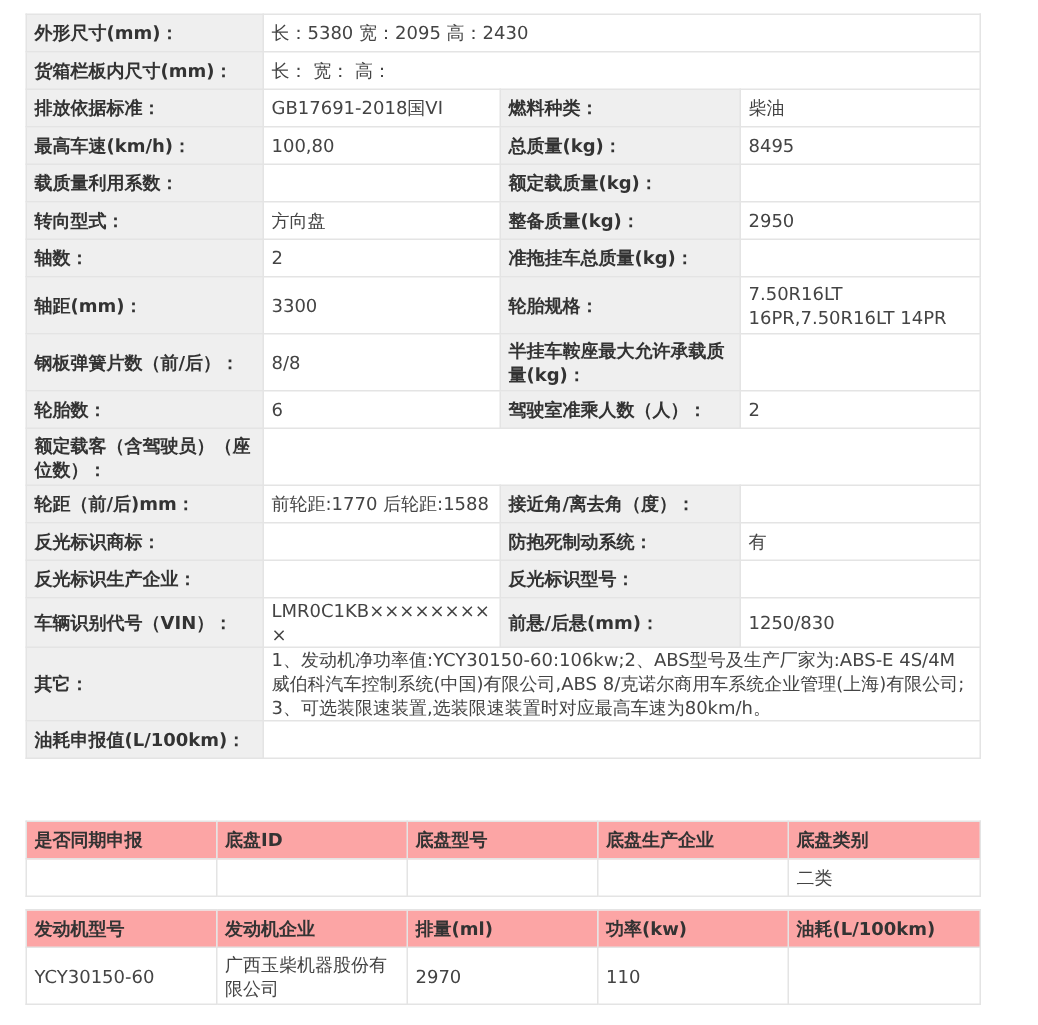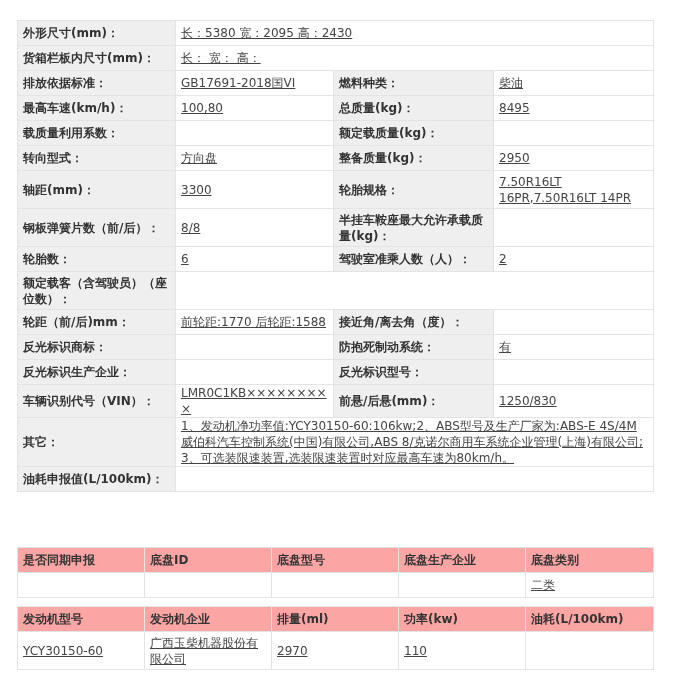--- a/index.html
+++ b/index.html
@@ -4,22 +4,22 @@
 <style>
   html, body { margin: 0; padding: 0; background: #ffffff; }
   body {
     width: 692px; height: 683px; position: relative; overflow: hidden;
     font-family: "DejaVu Sans", "Liberation Sans", sans-serif;
     font-size: 12px; color: #333333;
   }
   table { border-collapse: collapse; table-layout: fixed; position: absolute; left: 17px; }
   td { border: 1px solid #e4e4e4; padding: 0 5px; vertical-align: middle; line-height: 16px; word-break: break-all; }
   td.lbl { background: #efefef; font-weight: bold; color: #333333; }
-  td.val { background: #ffffff; color: #444444; text-decoration: underline; }
-  #spec { top: 20px; width: 636px; padding-left: 32px; }
+  td.val { background: #ffffff; color: #444444; }
+  #spec { top: 9px; width: 636px; padding-left: 32px; }
   #chassis { top: 547px; width: 636px; }
   #engine { top: 606px; width: 636px; }
   th { background: #fca5a5; font-weight: bold; text-align: left; border: 1px solid #e4e4e4; padding: 0 5px; height: 24px; color:#333; }
   .r25 td { height: 24px; }
   .r38 td { height: 37px; }
   .r50 td { height: 48px; }
 </style>
 </head>
 <body>
 
@@ -55,20 +55,26 @@
     <td class="lbl">载质量利用系数：</td>
     <td class="val"></td>
     <td class="lbl">额定载质量(kg)：</td>
     <td class="val"></td>
   </tr>
   <tr class="r25">
     <td class="lbl">转向型式：</td>
     <td class="val">方向盘</td>
     <td class="lbl">整备质量(kg)：</td>
     <td class="val">2950</td>
+  </tr>
+  <tr class="r25">
+    <td class="lbl">轴数：</td>
+    <td class="val">2</td>
+    <td class="lbl">准拖挂车总质量(kg)：</td>
+    <td class="val"></td>
   </tr>
   <tr class="r38">
     <td class="lbl">轴距(mm)：</td>
     <td class="val">3300</td>
     <td class="lbl">轮胎规格：</td>
     <td class="val">
           <div>7.50R16LT</div>
           <div>16PR,7.50R16LT 14PR</div>
         </td>
   </tr>

